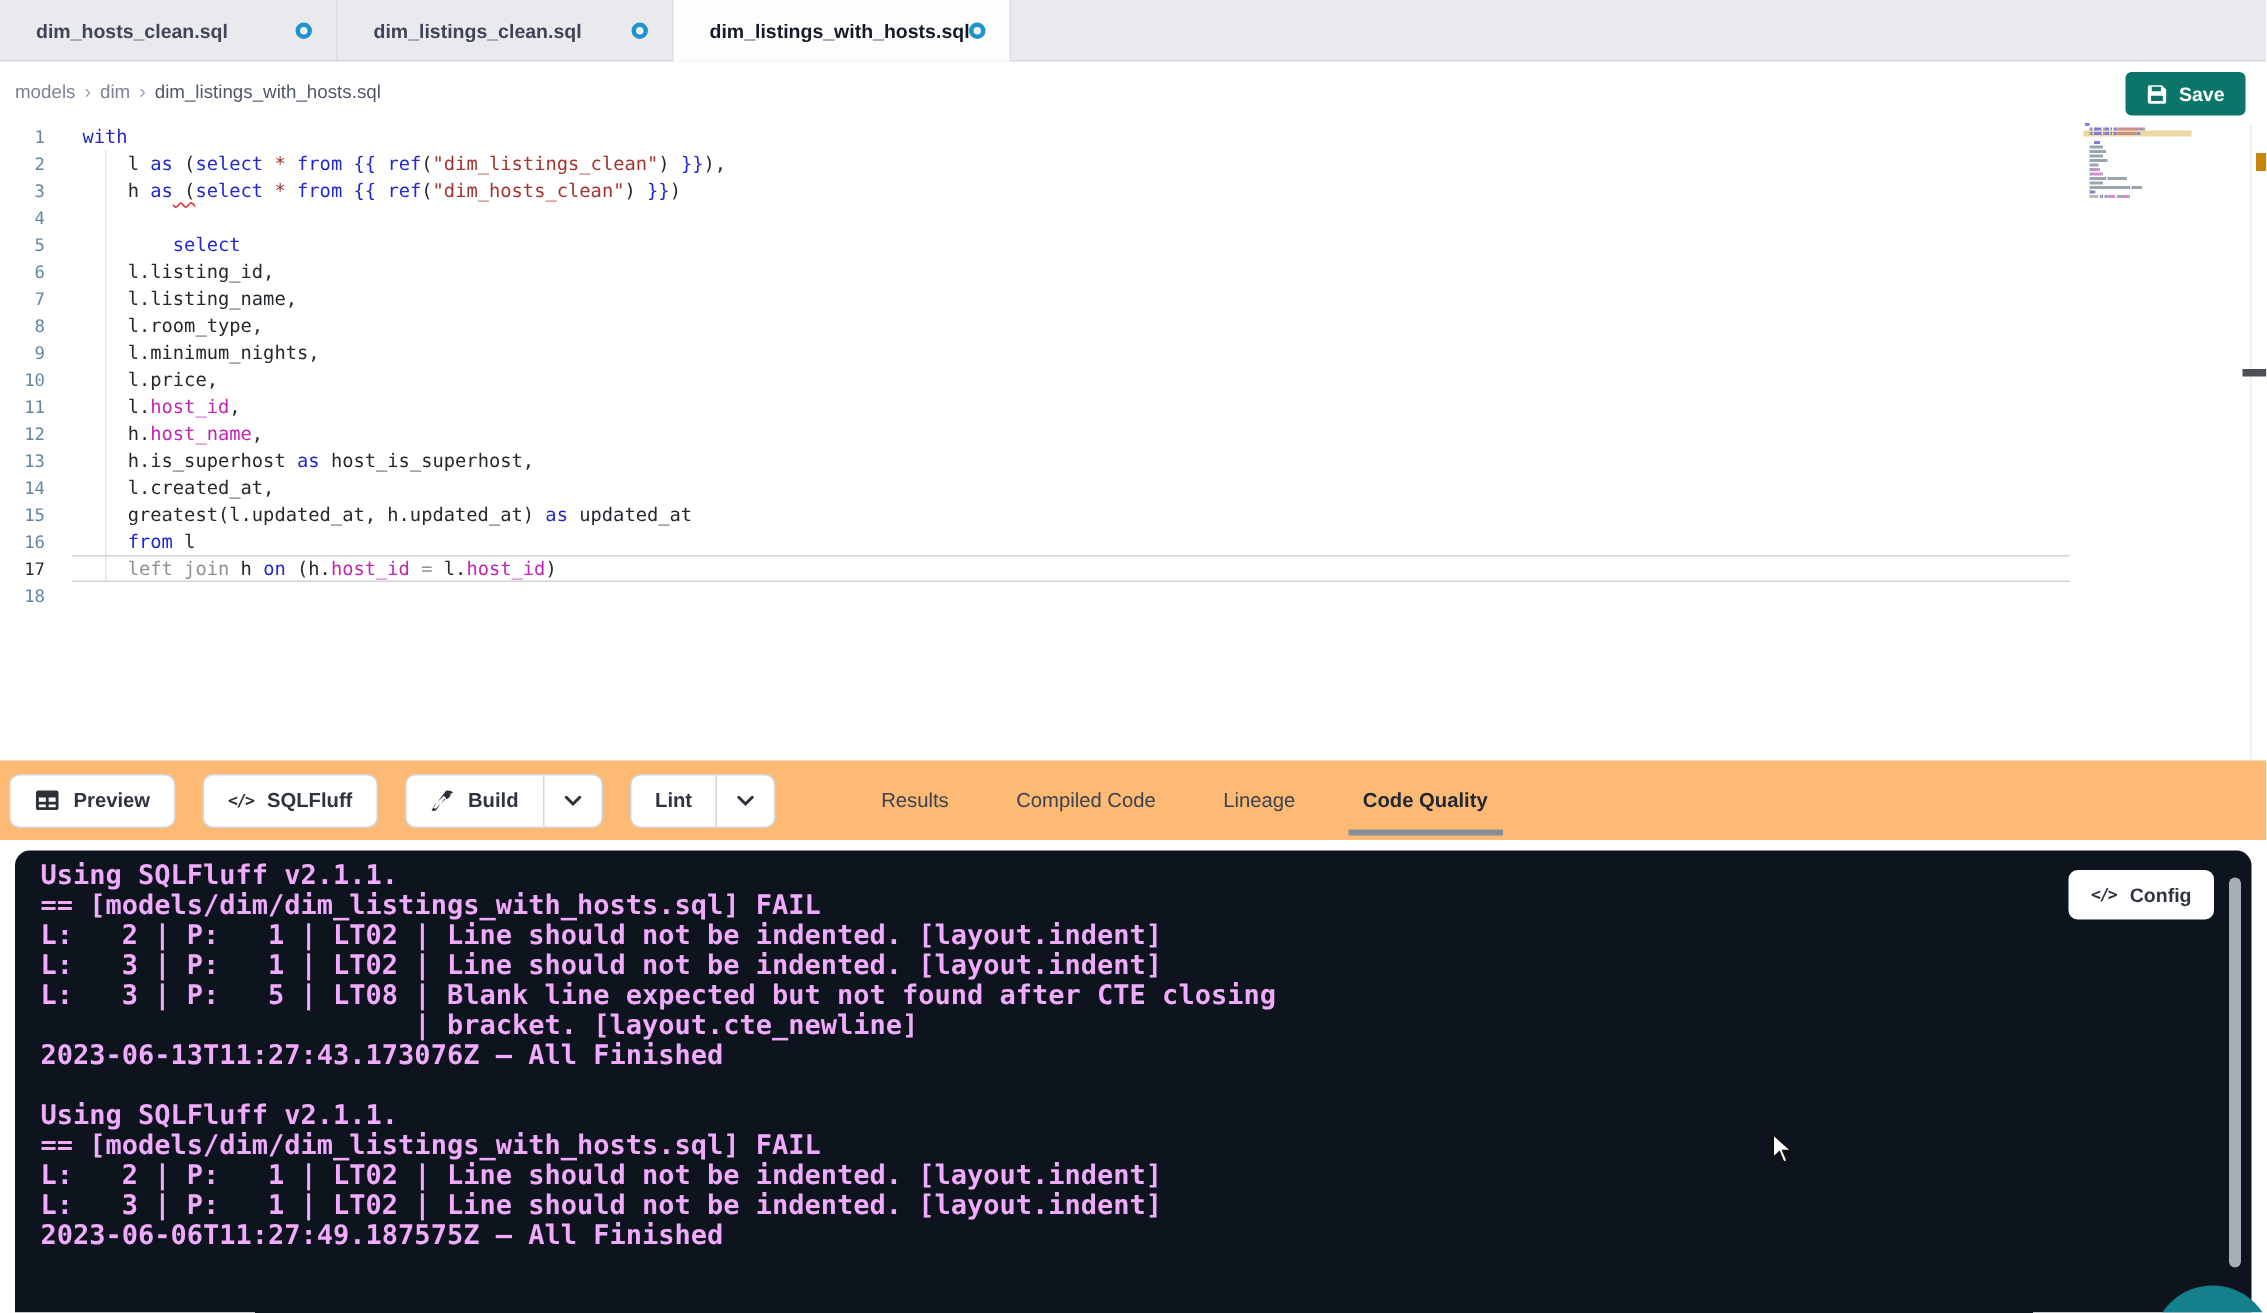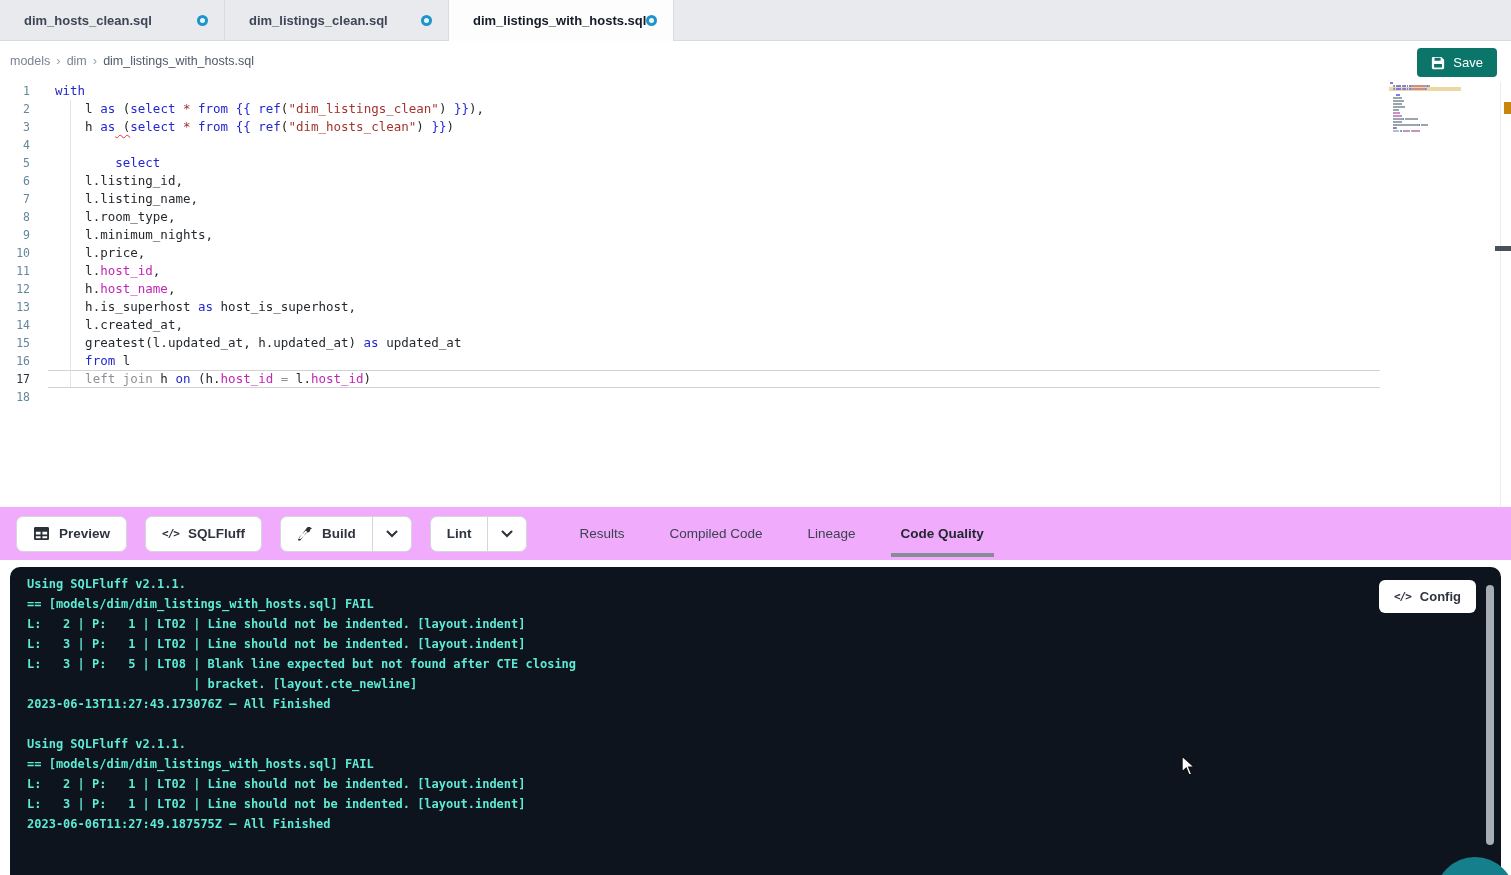--- a/index.html
+++ b/index.html
@@ -19,21 +19,21 @@
   .newtab{position:absolute;right:10px;top:4px;width:30px;height:30px;display:flex;
           align-items:center;justify-content:center;font-size:24px;font-weight:300;color:#3b4252;}
 
   
   .crumbbar{position:absolute;top:41px;left:0;right:0;height:39px;background:#fff;}
   .crumbs{position:absolute;left:10px;top:0;height:39px;display:flex;align-items:center;
           font-size:12.5px;color:#7a8494;}
   .crumbs .sep{margin:0 6px;color:#9aa3b0;font-size:13px;}
   .crumbs .seg.last{color:#50596a;}
   .savebtn{position:absolute;right:14px;top:7px;height:29px;padding:0 14px;border:none;
-           background:#0b7569;border-radius:4px;color:#fff;font-size:13px;font-weight:400;
+           background:#0b7569;border-radius:4px;color:#fff;font-size:13px;font-weight:700;
            display:flex;align-items:center;gap:8px;font-family:inherit;}
 
   
   .editor{position:absolute;top:80px;left:0;right:0;height:427px;background:#fff;}
   .codelines{position:absolute;top:2px;left:0;right:0;}
   .cl{display:flex;height:18px;line-height:18px;
       font-family:"DejaVu Sans Mono",monospace;font-size:12.5px;}
   .gut{width:30px;text-align:right;color:#64879b;font-size:11.5px;flex:none;}
   .gut.cur{color:#2b313c;}
   .code{white-space:pre;margin-left:25px;color:#24292e;}
@@ -58,40 +58,40 @@
   .mtk.str{background:#c98f8a;}
   .mtk.var2{background:#d58ccc;}
   .mtk.gray{background:#bcbcbe;}
   .mtk.star{background:#c98f8a;}
   .mtk.sq{background:#9aa5ad;}
   .ovr-orange{position:absolute;right:0;top:22px;width:7px;height:12px;background:#c8860e;}
   .ovr-dark{position:absolute;right:0;top:166px;width:16px;height:5px;background:#4a5058;}
   .edge-line{position:absolute;right:10px;top:2px;bottom:0;width:1px;background:#ececee;}
 
   
-  .toolbar{position:absolute;top:507px;left:0;right:0;height:53px;background:#f0abfc;
-           display:flex;align-items:center;padding-left:16px;box-sizing:border-box;}
+  .toolbar{position:absolute;top:507px;left:0;right:0;height:53px;background:#fdba74;
+           display:flex;align-items:center;padding-left:6px;box-sizing:border-box;}
   .btn{height:36px;box-sizing:border-box;border:1px solid #d3d7dc;border-radius:7px;
        background:#fff;display:flex;align-items:stretch;font-size:13.5px;color:#2f3540;
        font-weight:600;margin-right:18px;font-family:inherit;padding:0;overflow:hidden;}
   .btn .seg{display:flex;align-items:center;gap:9px;padding:0 16px;}
   .btn .seg.chev{padding:0 13px;border-left:1px solid #d3d7dc;}
   .icn{display:inline-flex;align-items:center;justify-content:center;color:#2b3039;}
   .codeicn{font-family:"DejaVu Sans Mono",monospace;font-size:11px;font-weight:700;letter-spacing:-1px;}
-  .ptabs{display:flex;margin-left:28px;height:53px;align-items:center;}
+  .ptabs{display:flex;margin-left:46px;height:53px;align-items:center;}
   .ptab{position:relative;font-size:13.5px;color:#3c4250;padding:0 6px;margin-right:33px;
         height:53px;display:flex;align-items:center;}
   .ptab.active{color:#23272f;font-weight:600;}
   .ptab .ul{position:absolute;left:-4px;right:-4px;bottom:3px;height:4px;background:#878d96;}
 
   
   .terminal{position:absolute;left:10px;top:567px;width:1491px;height:330px;
             background:#0e141d;border-radius:10px;}
-  .tlines{position:absolute;left:17px;top:7px;color:#5eead4;
-          font-family:"DejaVu Sans Mono",monospace;font-size:12px;line-height:20px;
+  .tlines{position:absolute;left:17px;top:7px;color:#f0abfc;
+          font-family:"DejaVu Sans Mono",monospace;font-size:18px;line-height:20px;
           font-weight:600;}
   .tline{white-space:pre;height:20px;}
   .cfgbtn{position:absolute;top:13px;right:25px;height:33px;background:#fff;border:none;
           border-radius:6px;display:flex;align-items:center;gap:9px;padding:0 15px;
           font-size:13px;font-weight:700;color:#2f3540;font-family:inherit;}
   .tscroll{position:absolute;right:7px;top:18px;width:8px;height:260px;
            background:#a7adb5;border-radius:4px;}
   .help{position:absolute;left:1435px;top:857px;width:80px;height:80px;border-radius:50%;
         background:#15808b;}
 

